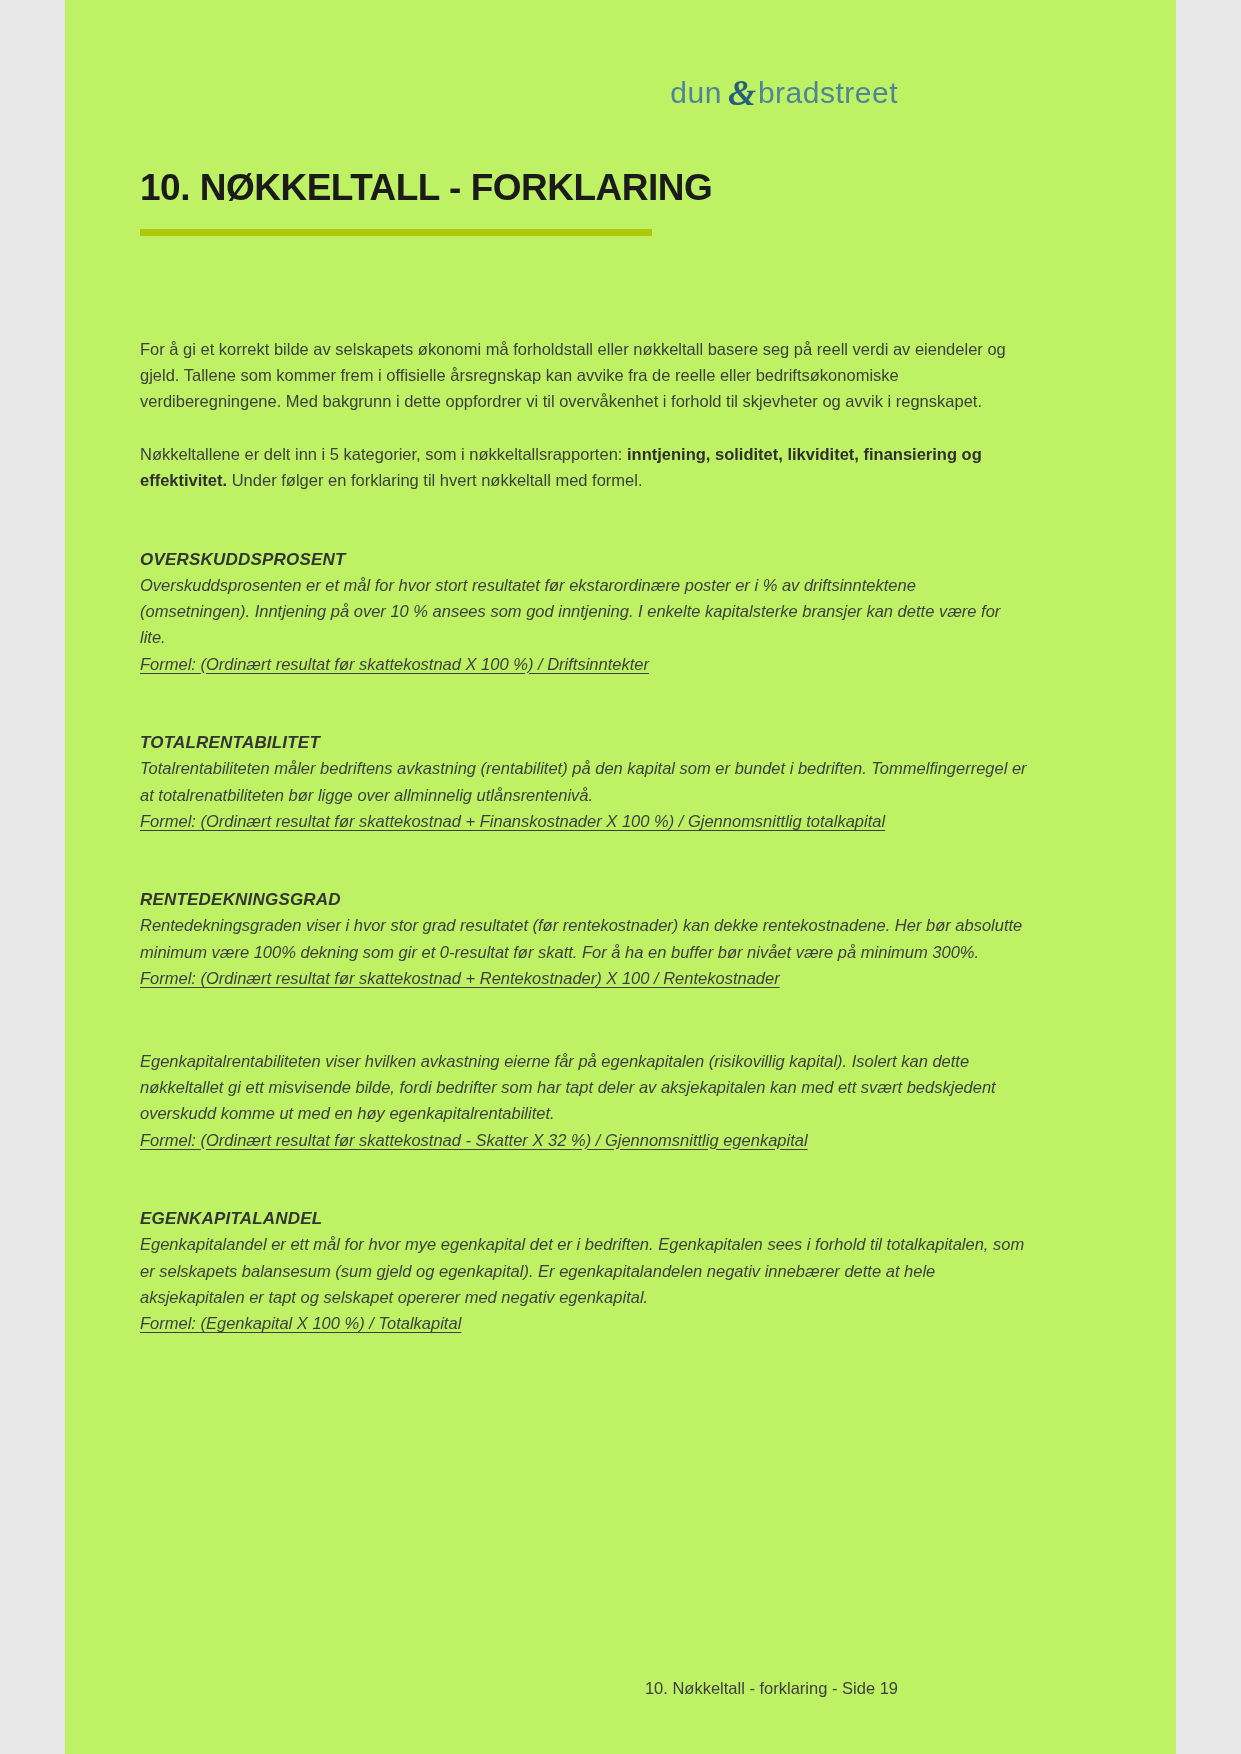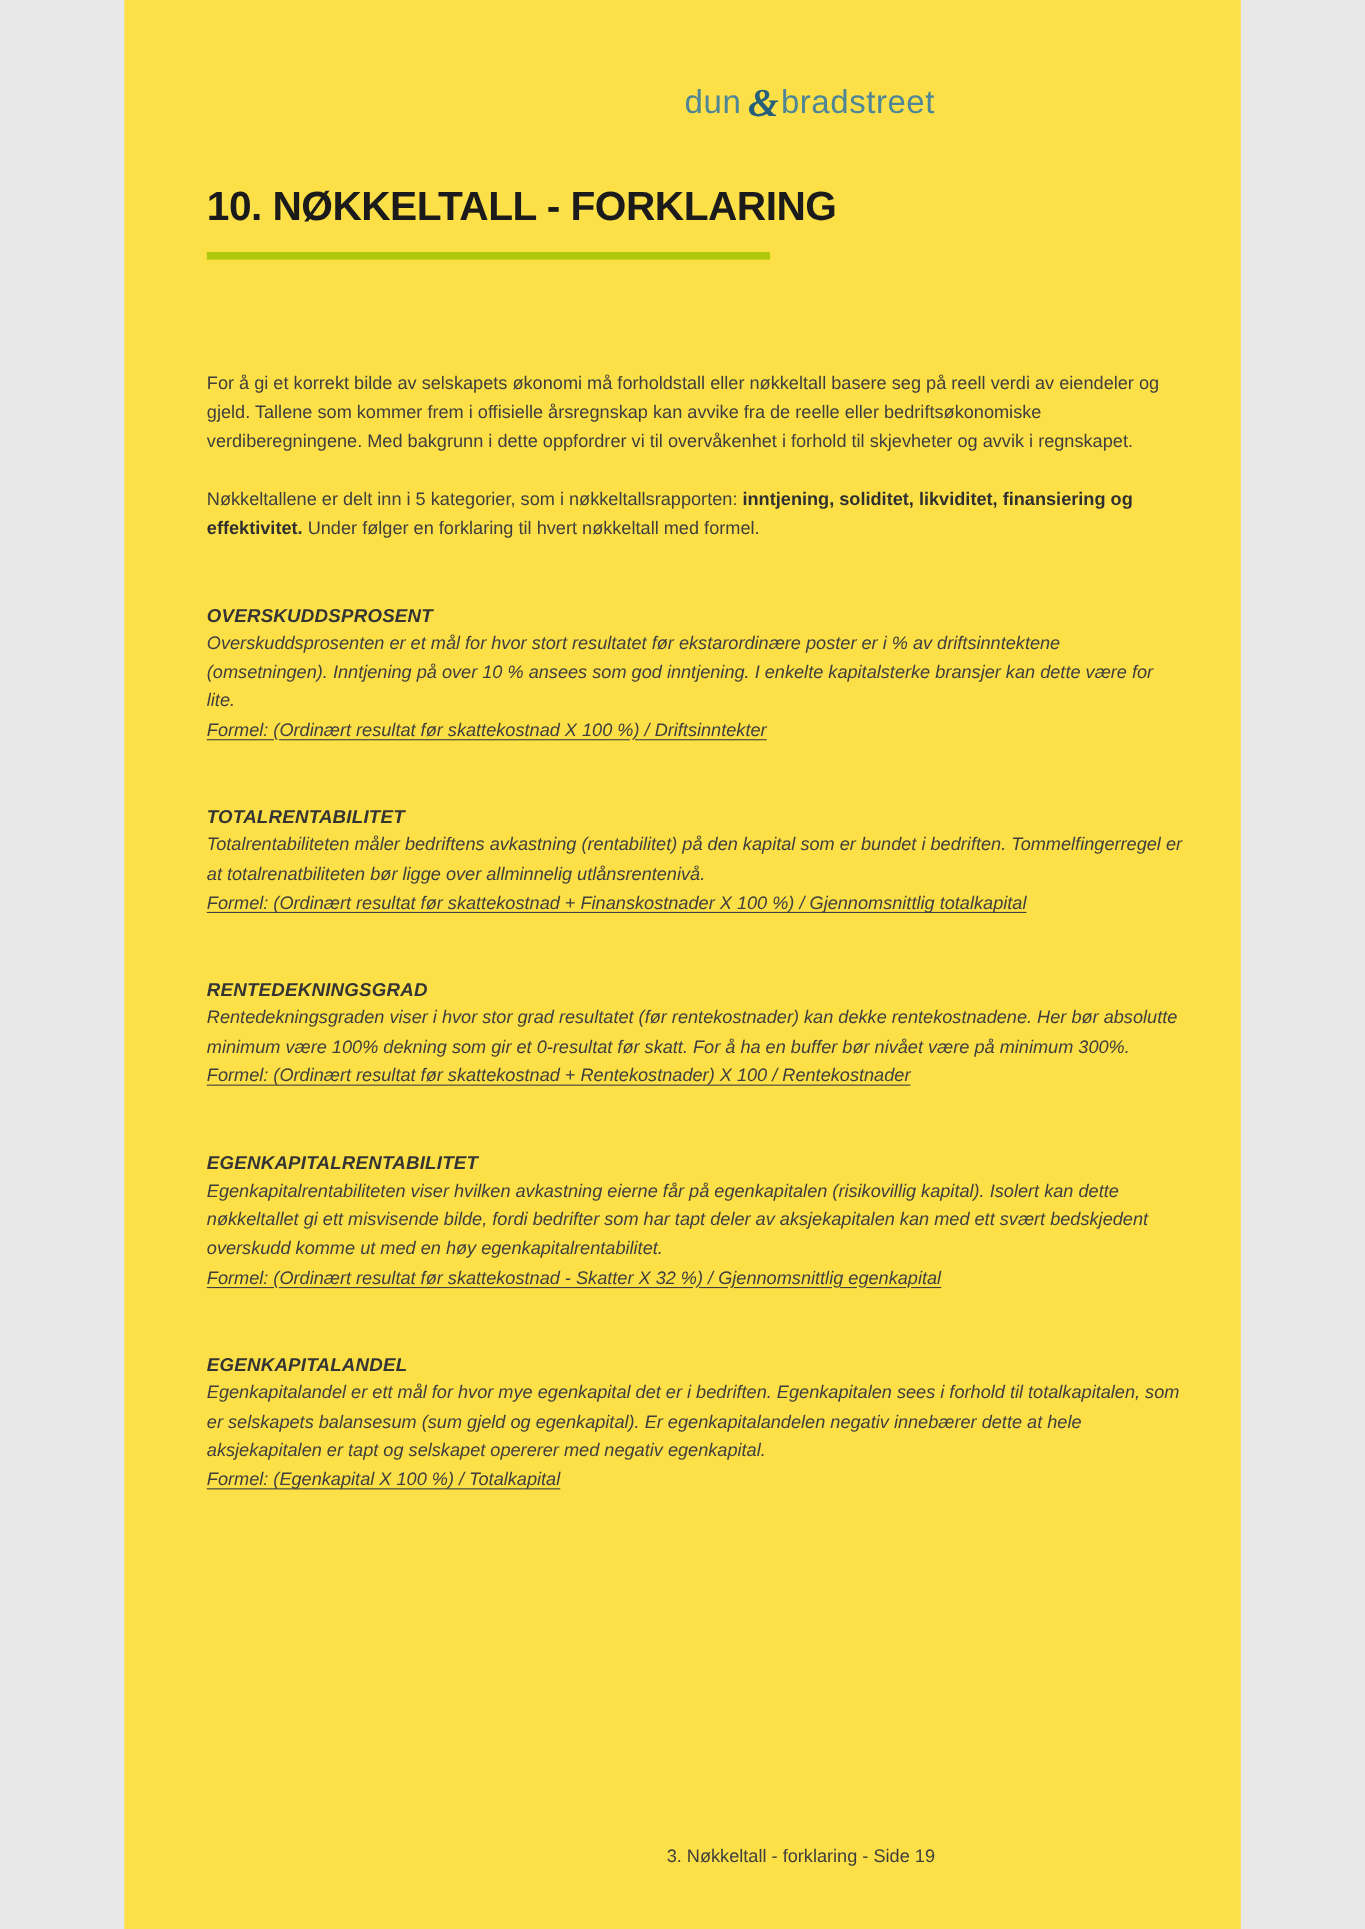--- a/index.html
+++ b/index.html
@@ -2,24 +2,24 @@
 <html lang="no"><head>
 <meta charset="utf-8">
 <style>
   html, body {
     margin: 0;
     padding: 0;
     background: #e8e8e8;
   }
   .page {
     position: relative;
-    width: 1015px;
+    width: 1111px;
     height: 1754px;
     margin: 0 auto;
-    background: #fde047;
+    background: #bef264;
     font-family: "Liberation Sans", sans-serif;
     color: #3e3e3e;
     overflow: hidden;
     box-sizing: border-box;
   }
   
   .logo {
     position: absolute;
     top: 70px;
     right: 278px;
@@ -141,28 +141,27 @@
       <p class="formula">Formel: (Ordinært resultat før skattekostnad + Finanskostnader X 100 %) / Gjennomsnittlig totalkapital</p>
     </section>
 
     <section class="kpi-section">
       <h2>RENTEDEKNINGSGRAD</h2>
       <p class="body">Rentedekningsgraden viser i hvor stor grad resultatet (før rentekostnader) kan dekke rentekostnadene. Her bør absolutte minimum være 100% dekning som gir et 0-resultat før skatt. For å ha en buffer bør nivået være på minimum 300%.</p>
       <p class="formula">Formel: (Ordinært resultat før skattekostnad + Rentekostnader) X 100 / Rentekostnader</p>
     </section>
 
     <section class="kpi-section">
-      <h2>EGENKAPITALRENTABILITET</h2>
       <p class="body">Egenkapitalrentabiliteten viser hvilken avkastning eierne får på egenkapitalen (risikovillig kapital). Isolert kan dette nøkkeltallet gi ett misvisende bilde, fordi bedrifter som har tapt deler av aksjekapitalen kan med ett svært bedskjedent overskudd komme ut med en høy egenkapitalrentabilitet.</p>
       <p class="formula">Formel: (Ordinært resultat før skattekostnad - Skatter X 32 %) / Gjennomsnittlig egenkapital</p>
     </section>
 
     <section class="kpi-section">
       <h2>EGENKAPITALANDEL</h2>
       <p class="body">Egenkapitalandel er ett mål for hvor mye egenkapital det er i bedriften. Egenkapitalen sees i forhold til totalkapitalen, som er selskapets balansesum (sum gjeld og egenkapital). Er egenkapitalandelen negativ innebærer dette at hele aksjekapitalen er tapt og selskapet opererer med negativ egenkapital.</p>
       <p class="formula">Formel: (Egenkapital X 100 %) / Totalkapital</p>
     </section>
 
   </div>
 
-  <div class="footer">3. Nøkkeltall - forklaring - Side 19</div>
+  <div class="footer">10. Nøkkeltall - forklaring - Side 19</div>
 
 </div>
 
 </body></html>

